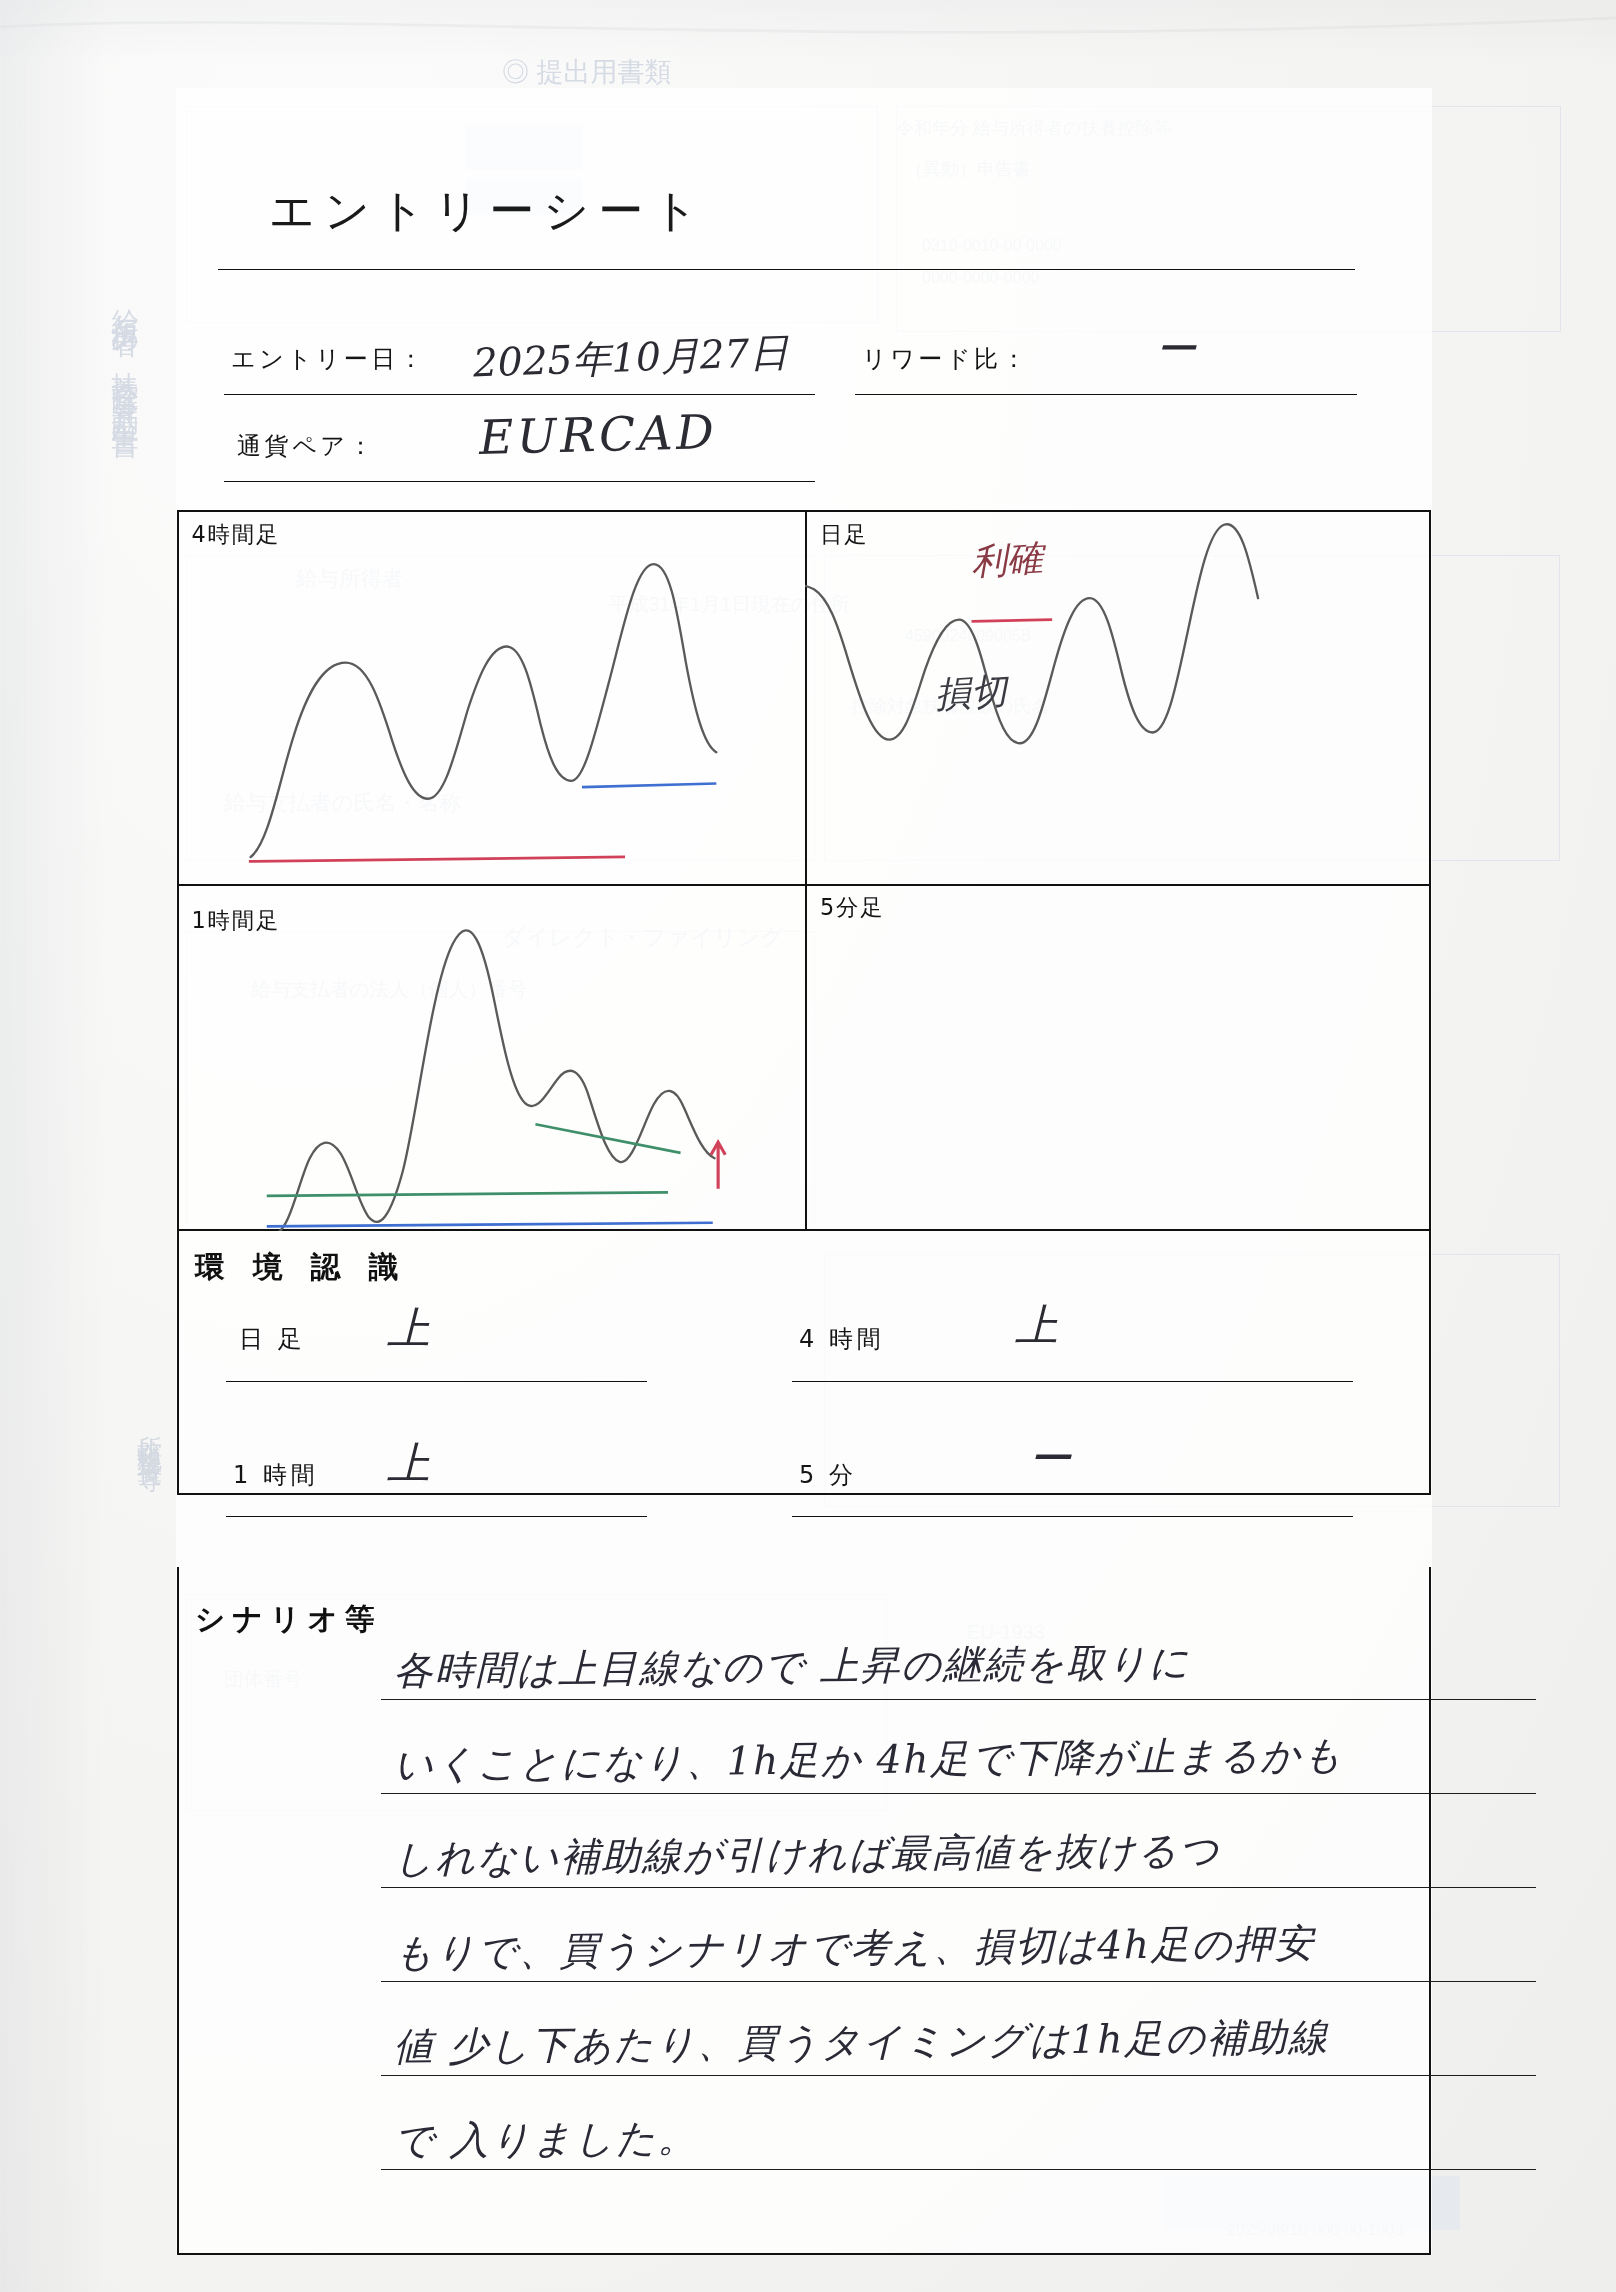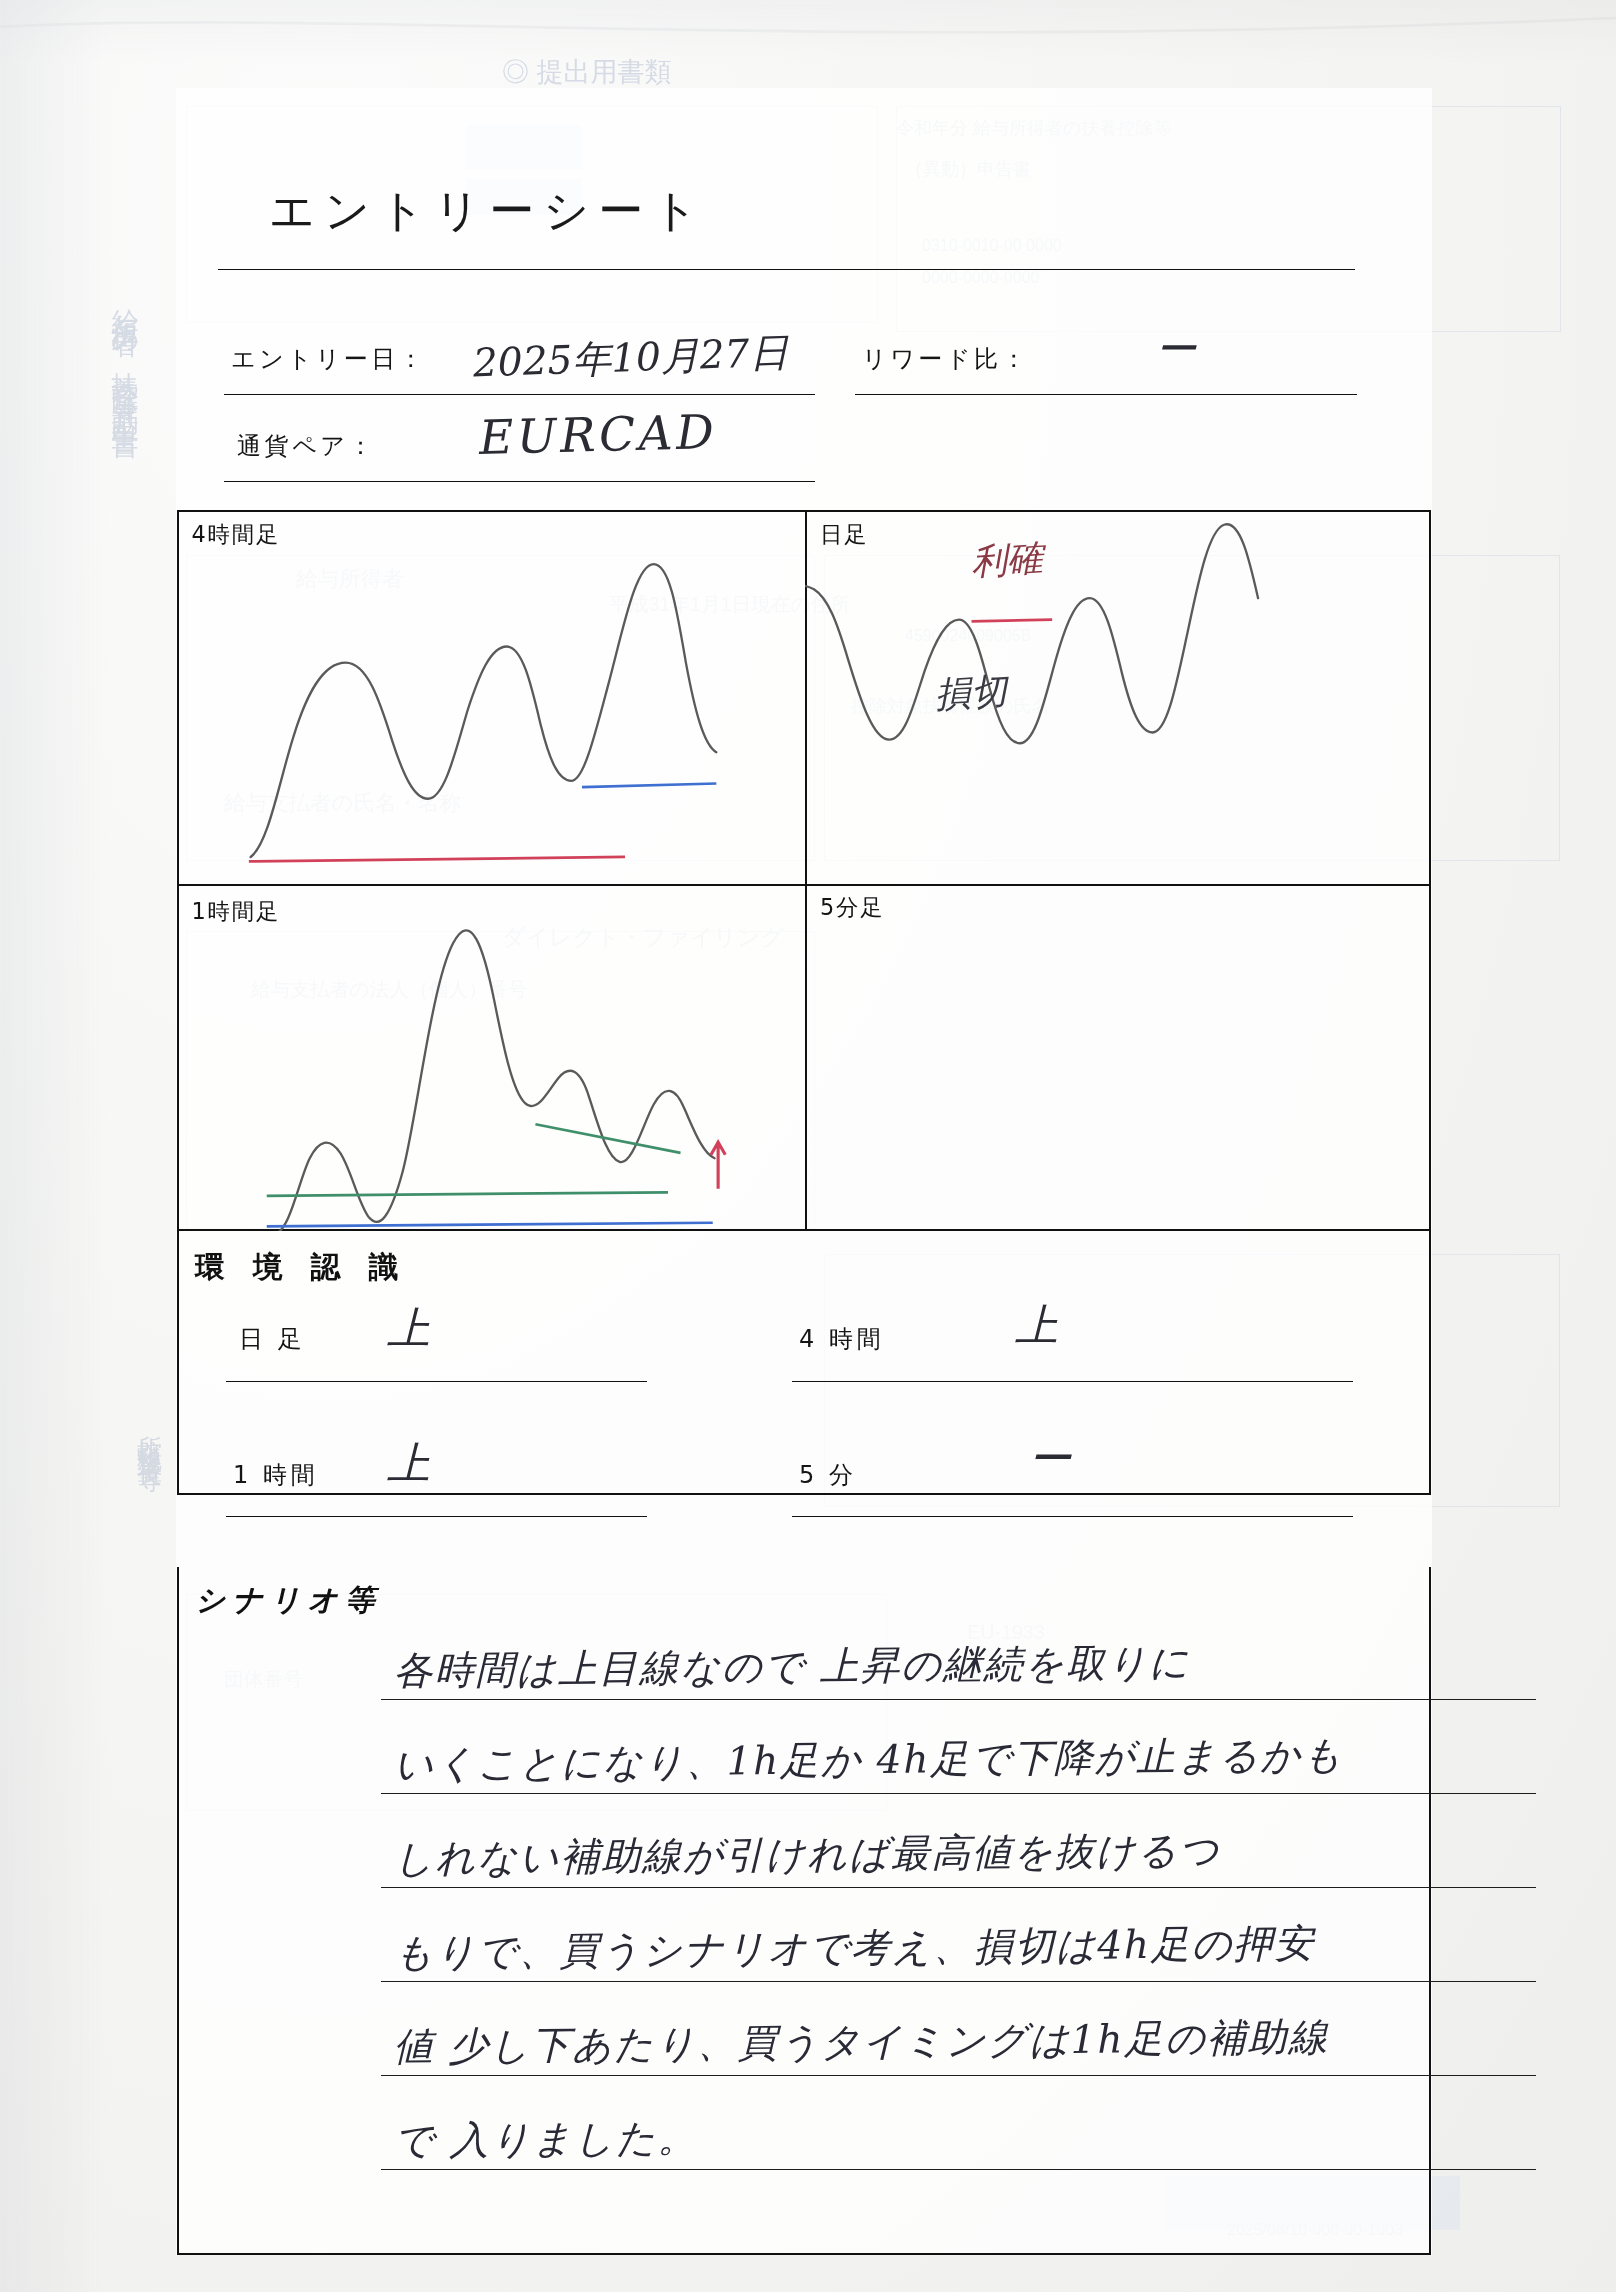--- a/index.html
+++ b/index.html
@@ -152,27 +152,26 @@
     left: 177px;
     top: 1567px;
     width: 1254px;
     height: 688px;
     border: 2.7px solid #111;
     border-top: none;
     box-sizing: border-box;
   }
   #scenario h2 {
     position: absolute;
-    left: 16px; top: 13px;
+    left: 16px; top: 32px;
     margin: 0;
     font-size: 29.6px;
     letter-spacing: 7.2px;
     color: #111;
     font-family: "DejaVu Sans", sans-serif;
-    font-style: italic;
   }
   .sline {
     position: absolute;
     left: 202px;
     width: 1155px;
     height: 0;
     border-bottom: 1.8px solid #1d1d1d;
   }
   .stext {
     position: absolute;
@@ -269,21 +268,21 @@
                C216,234 226,258 240,258 C256,258 266,216 278,172
                C290,128 302,96 318,96 C334,96 344,138 354,180
                C364,220 374,246 388,246 C404,246 414,196 426,140
                C438,84 450,20 468,14 C486,8 496,52 506,96" fill="none" stroke="#5a5a5a" stroke-width="2.6" stroke-linecap="round"></path>
       <line x1="186" y1="122" x2="276" y2="120" stroke="#d2415a" stroke-width="3"></line>
       <path d="M-42,38 l14,-12 l6,16 l14,-6" fill="none" stroke="#d2415a" stroke-width="3"></path>
     </svg>
     <div class="hand" style="left:792px;top:24px;font-size:36px;color:#8a3a44;transform:rotate(-4deg);">利確</div>
     <div class="hand" style="left:756px;top:157px;font-size:36px;color:#3a3a42;transform:rotate(-3deg);">損切</div>
 
-    <div class="cell-label" style="left:12.5px;top:384px;text-align:center;">1時間足</div>
+    <div class="cell-label" style="left:12.5px;top:393px;text-align:center;">1時間足</div>
     <svg class="cell-svg" style="left:0;top:372px;" width="626" height="347" viewBox="0 0 699 387">
       <path d="M108,390 C124,386 134,330 146,306 C156,286 168,282 180,300
                C192,318 200,356 212,372 C224,386 236,372 250,320
                C266,258 282,112 306,66 C326,28 340,70 352,130
                C362,180 372,230 386,244 C400,258 412,230 424,216
                C436,202 448,206 458,238 C468,268 478,306 492,310
                C506,314 518,268 530,246 C542,224 554,226 564,250
                C574,272 584,300 598,306" fill="none" stroke="#5a5a5a" stroke-width="2.6" stroke-linecap="round"></path>
       <line x1="98" y1="382" x2="596" y2="378" stroke="#3f6fd0" stroke-width="3"></line>
       <line x1="98" y1="348" x2="546" y2="344" stroke="#3f8f6a" stroke-width="3"></line>

